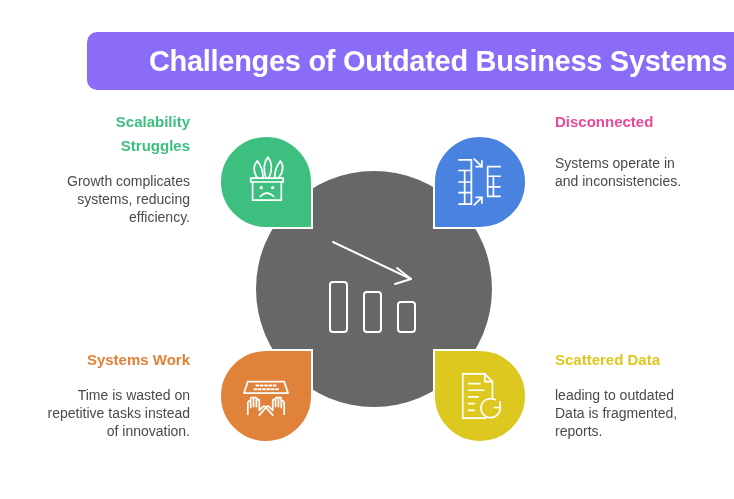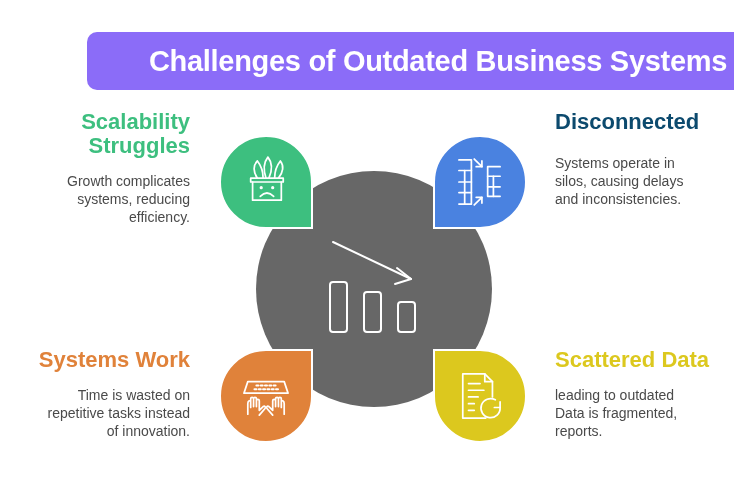--- a/index.html
+++ b/index.html
@@ -16,21 +16,21 @@
   }
   .drop {
     position: absolute; width: 94px; height: 94px; box-sizing: border-box;
     border: 2px solid #ffffff;
   }
   .drop svg { position: absolute; left: 0; top: 0; width: 100%; height: 100%; }
   .drop.tl { border-radius: 50% 50% 0 50%; }
   .drop.tr { border-radius: 50% 50% 50% 0; }
   .drop.bl { border-radius: 50% 0 50% 50%; }
   .drop.br { border-radius: 0 50% 50% 50%; }
-  .heading { position: absolute; font-weight: 700; font-size: 22px; line-height: 24px; }
+  .heading { position: absolute; font-weight: 700; font-size: 15px; line-height: 24px; }
   .desc { position: absolute; font-size: 14px; line-height: 18px; color: #4a4a4a; }
   .right-align { text-align: right; }
   .left-align { text-align: left; }
   .core-icon { position: absolute; left: 256px; top: 171px; width: 236px; height: 236px; }
 </style>
 </head>
 <body>
 
 <div class="title-pill">
   <span>Challenges of Outdated Business Systems</span>
@@ -115,26 +115,25 @@
 <div class="heading right-align" style="right:544px; top:110px; color:#3dbf7f;">
   <div>Scalability</div>
   <div>Struggles</div>
 </div>
 <div class="desc right-align" style="right:544px; top:172px;">
   <div>Growth complicates</div>
   <div>systems, reducing</div>
   <div>efficiency.</div>
 </div>
 
-<div class="heading left-align" style="left:555px; top:110px; color:#0c4a6e;">
+<div class="heading left-align" style="left:555px; top:110px; color:#ec4899;">
   <div>Disconnected</div>
 </div>
 <div class="desc left-align" style="left:555px; top:154px;">
   <div>Systems operate in</div>
-  <div>silos, causing delays</div>
   <div>and inconsistencies.</div>
 </div>
 
 <div class="heading right-align" style="right:544px; top:348px; color:#e0823a;">
   <div>Systems Work</div>
 </div>
 <div class="desc right-align" style="right:544px; top:386px;">
   <div>Time is wasted on</div>
   <div>repetitive tasks instead</div>
   <div>of innovation.</div>

